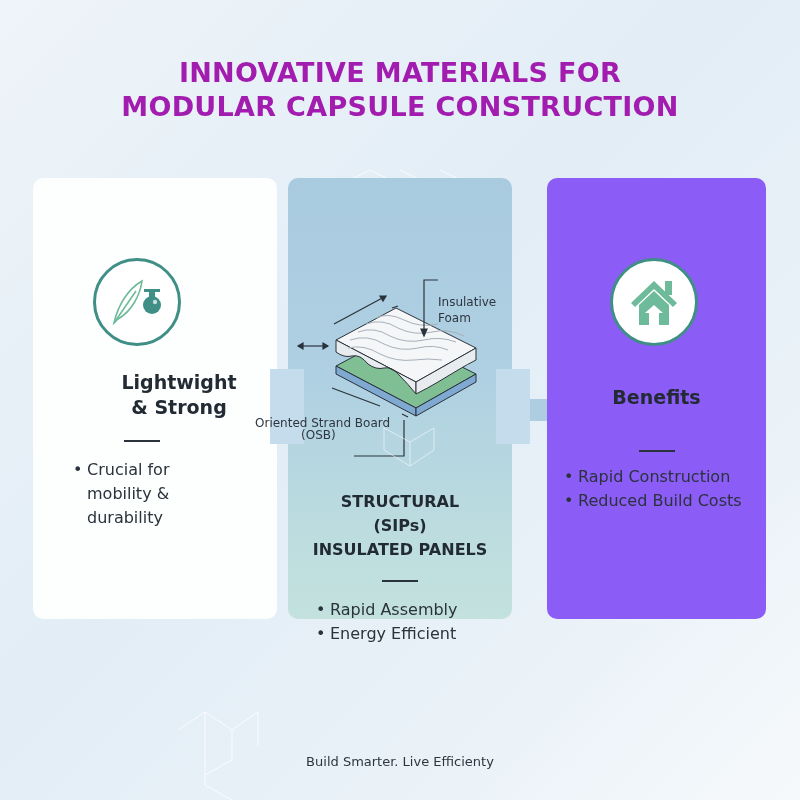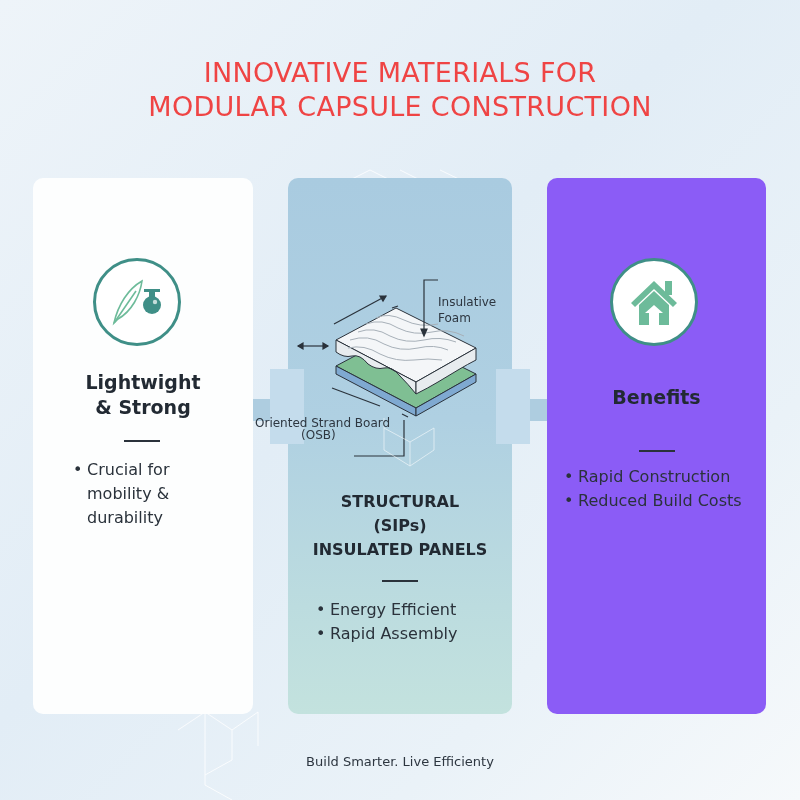--- a/index.html
+++ b/index.html
@@ -4,27 +4,27 @@
 <style>
   html, body { margin:0; padding:0; }
   body {
     width:800px; height:800px; overflow:hidden; position:relative;
     font-family:"DejaVu Sans", sans-serif;
     background: linear-gradient(135deg, #eef4f9 0%, #e2edf6 45%, #eaf2f8 75%, #f6f9fb 100%);
     color:#1f2933;
   }
   .title {
     position:absolute; left:0; top:56px; width:800px; text-align:center;
-    font-weight:normal; font-size:27px; line-height:34px; color:#ef4444; letter-spacing:0.3px;
+    font-weight:bold; font-size:27px; line-height:34px; color:#a21caf; letter-spacing:0.3px;
   }
   .bg-lines { position:absolute; left:0; top:0; width:800px; height:800px; pointer-events:none; }
   .card {
-    position:absolute; top:178px; height:536px; border-radius:10px;
+    position:absolute; top:178px; height:441px; border-radius:10px;
   }
-  .card.left { left:33px; width:220px; background:#fdfefe; }
+  .card.left { left:33px; width:220px; background:#fdfefe;padding-left:24px; }
   .card.right { left:547px; width:219px; background:#8b5cf6; }
   .card.mid {
     left:288px; width:224px;
     background: linear-gradient(180deg, #a9cbe0 0%, #afd0e2 45%, #bcdcdf 80%, #c3e2de 100%);
   }
   .connector {
     position:absolute; top:399px; height:22px; background:#aecde0; border-radius:11px;
   }
   .step {
     position:absolute; background:#c6dded;
@@ -144,22 +144,22 @@
   <div class="label" style="left:-33px; top:237px;">Oriented Strand Board</div>
   <div class="label" style="left:13px; top:249px;">(OSB)</div>
 
   <div class="card-title" style="top:312px; font-size:16px; line-height:24px;">
     <div>STRUCTURAL</div>
     <div>(SIPs)</div>
     <div>INSULATED PANELS</div>
   </div>
   <div class="dash" style="left:94px; top:402px;"></div>
   <ul class="bullets" style="left:28px; top:420px;">
+    <li>Rapid Assembly</li>
     <li>Energy Efficient</li>
-    <li>Rapid Assembly</li>
   </ul>
 </div>
 
 <div class="card right">
   <div class="icon-circle" style="left:63px; top:80px;">
     <svg width="82" height="82" viewBox="0 0 82 82">
       <polygon points="18,42 41,20 64,42 60,46 41,28 22,46" fill="#6dbb9a"></polygon>
       <rect x="52" y="20" width="7" height="14" fill="#6dbb9a"></rect>
       <polygon points="26,44 41,30 56,44 56,64 46,64 46,52 50,52 41,44 32,52 36,52 36,64 26,64" fill="#6dbb9a"></polygon>
     </svg>

